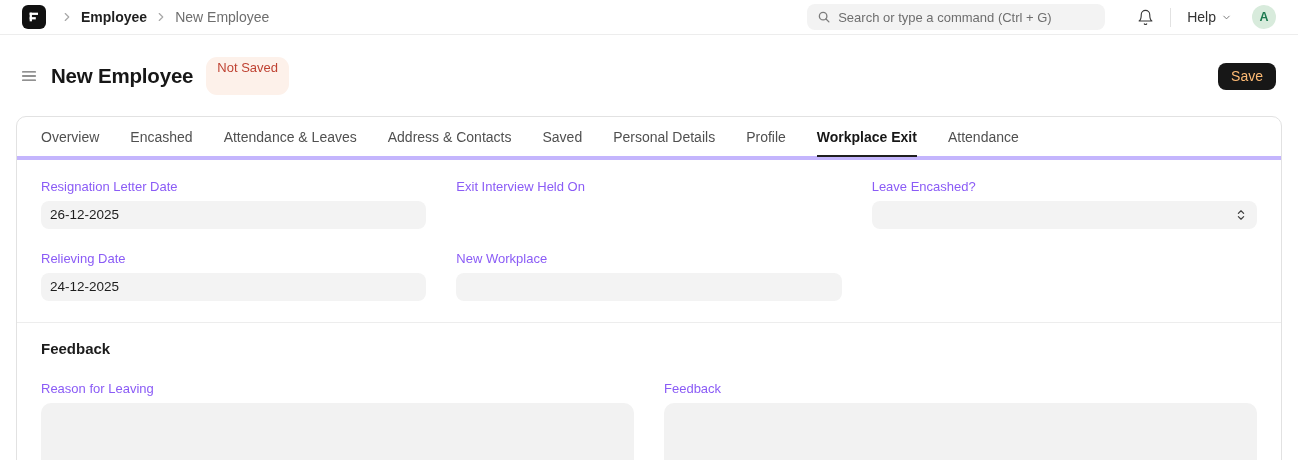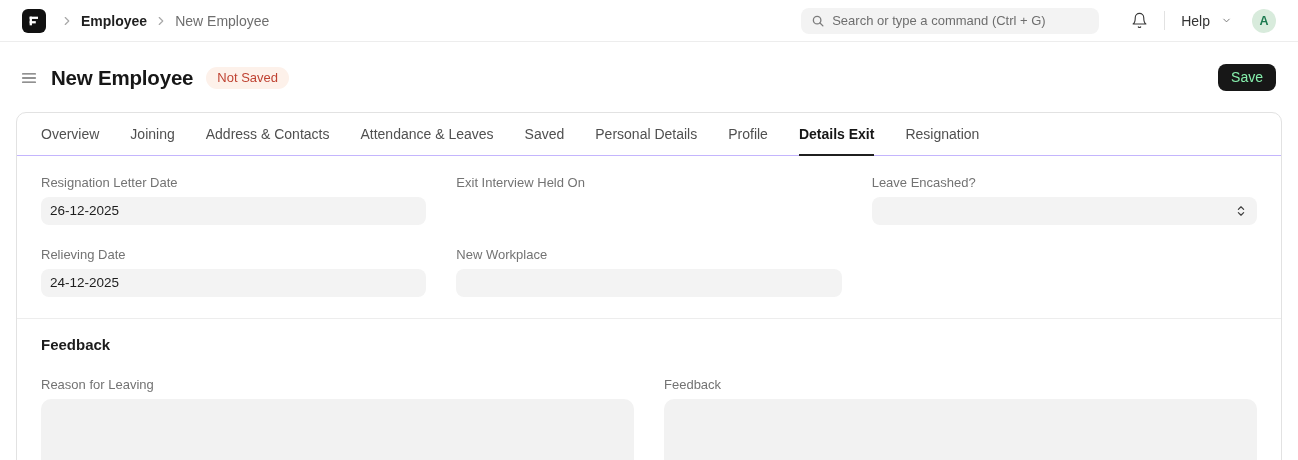--- a/index.html
+++ b/index.html
@@ -1,64 +1,64 @@
 <!DOCTYPE html>
 <html><head>
 <meta charset="utf-8">
 <style>
   * { box-sizing: border-box; margin: 0; padding: 0; }
   html,body { width: 1298px; height: 460px; overflow: hidden; background:#fff;
     font-family: "Liberation Sans", "DejaVu Sans", sans-serif; }
 
   
-  .navbar { height:42px; display:flex; align-items:center; padding:0 22px;
+  .navbar { height:35px; display:flex; align-items:center; padding:0 22px;
     border-bottom:1px solid #ededed; background:#fff; }
   .logo { width:24px; height:24px; background:#111; border-radius:6px;
     display:flex; align-items:center; justify-content:center; flex:0 0 auto; cursor:pointer; }
   .breadcrumb { display:flex; align-items:center; gap:7px; margin-left:14px; font-size:14px; }
   .crumb-sep { display:flex; align-items:center; color:#a8a8a8; }
   .crumb-current { color:#1f1f1f; font-weight:600; cursor:pointer; }
   .crumb-next { color:#6e6e6e; }
   .nav-spacer { flex:1; }
   .searchbar { width:298px; height:26px; background:#f3f3f3; border-radius:8px;
     display:flex; align-items:center; padding:0 10px; gap:7px; }
   .searchbar input { flex:1; border:none; outline:none; background:transparent;
     font-size:13px; color:#14532d; font-family:inherit; }
   .searchbar input::placeholder { color:#6e6e6e; }
   .bell-btn { margin-left:32px; display:flex; align-items:center; cursor:pointer; }
   .nav-divider { width:1px; height:19px; background:#e2e2e2; margin:0 16px; }
-  .help-btn { display:flex; align-items:center; gap:11px; font-size:14px; color:#333;
+  .help-btn { display:flex; align-items:center; gap:5px; font-size:14px; color:#333;
     cursor:pointer; }
   .avatar { width:24px; height:24px; border-radius:50%; margin-left:20px;
     display:flex; align-items:center; justify-content:center;
     font-size:12.5px; font-weight:600; cursor:pointer; }
 
   
   .page-head { display:flex; align-items:center; padding:22px 22px 21px 20px; }
   .menu-toggle { display:flex; align-items:center; margin-right:13px; cursor:pointer; }
   .page-title { font-size:20.5px; font-weight:700; color:#171717; letter-spacing:-0.2px; }
-  .status-badge { margin-left:13px; font-size:13px; padding:3px 11px 4px;
+  .status-badge { margin-left:13px; font-size:13px; padding:3px 11px 20px;
     border-radius:11px; }
   .save-btn { margin-left:auto; border:none; border-radius:8px; padding:5px 13px 6px;
     font-size:14px; font-weight:500; font-family:inherit; cursor:pointer; }
 
   
   .card { margin:0 16px; border:1px solid #e2e2e2; border-radius:10px; background:#fff;
     height:620px; }
-  .tabbar { display:flex; gap:31px; padding:0 24px; border-bottom:1px solid #c4b5fd;
+  .tabbar { display:flex; gap:31px; padding:0 24px; border-bottom:4px solid #c4b5fd;
     height:43px; }
   .tab { position:relative; display:flex; align-items:center; font-size:14px;
     color:#505050; cursor:pointer; white-space:nowrap; }
   .tab.active { color:#171717; font-weight:700; }
   .tab.active::after { content:""; position:absolute; left:0; right:0; bottom:-1px;
     height:2px; background:#1f1f1f; }
 
   .fields-grid { padding:19px 24px 21px; display:grid;
     grid-template-columns:repeat(3, 1fr); column-gap:30px; row-gap:22px; }
-  .field-label { font-size:13px; color:#737373; margin-bottom:7px; }
+  .field-label { font-size:13px; color:#8b5cf6; margin-bottom:7px; }
   .control { height:28px; width:100%; background:#f3f3f3; border:none; border-radius:8px;
     font-size:13.5px; color:#1d1d1d; padding:0 9px; font-family:inherit; outline:none;
     display:flex; align-items:center; }
   input.control { display:block; line-height:28px; }
   .select-control { justify-content:space-between; cursor:pointer; }
 
   .section-divider { border-top:1px solid #ededed; }
   .feedback-section { padding:17px 24px 24px; }
   .section-title { font-size:15px; font-weight:700; color:#1c1c1c; }
   .feedback-grid { margin-top:24px; display:grid; grid-template-columns:1fr 1fr;
@@ -121,35 +121,35 @@
 <div class="page-head">
   <div class="menu-toggle">
     <svg width="18" height="18" viewBox="0 0 24 24" fill="none" stroke="#6e6e6e" stroke-width="1.8" stroke-linecap="round">
         <line x1="3.5" y1="6.5" x2="20.5" y2="6.5"></line>
         <line x1="3.5" y1="12" x2="20.5" y2="12"></line>
         <line x1="3.5" y1="17.5" x2="20.5" y2="17.5"></line>
       </svg>
   </div>
   <h1 class="page-title">New Employee</h1>
   <span class="status-badge" style="background:#fdf1ea; color:#bf4232;">Not Saved</span>
-  <button class="save-btn" style="background:#171717; color:#86efac;">Save</button>
+  <button class="save-btn" style="background:#171717; color:#fdba74;">Save</button>
 </div>
 
 <div class="card">
 
   <div class="tabbar">
     <div class="tab">Overview</div>
-    <div class="tab">Joining</div>
+    <div class="tab">Encashed</div>
+    <div class="tab">Attendance &amp; Leaves</div>
     <div class="tab">Address &amp; Contacts</div>
-    <div class="tab">Attendance &amp; Leaves</div>
     <div class="tab">Saved</div>
     <div class="tab">Personal Details</div>
     <div class="tab">Profile</div>
-    <div class="tab active">Details Exit</div>
-    <div class="tab">Resignation</div>
+    <div class="tab active">Workplace Exit</div>
+    <div class="tab">Attendance</div>
   </div>
 
   <div class="fields-grid">
     <div>
       <div class="field-label">Resignation Letter Date</div>
       <input class="control" type="text" value="26-12-2025" style="">
     </div>
     <div>
       <div class="field-label">Exit Interview Held On</div>
     </div>

